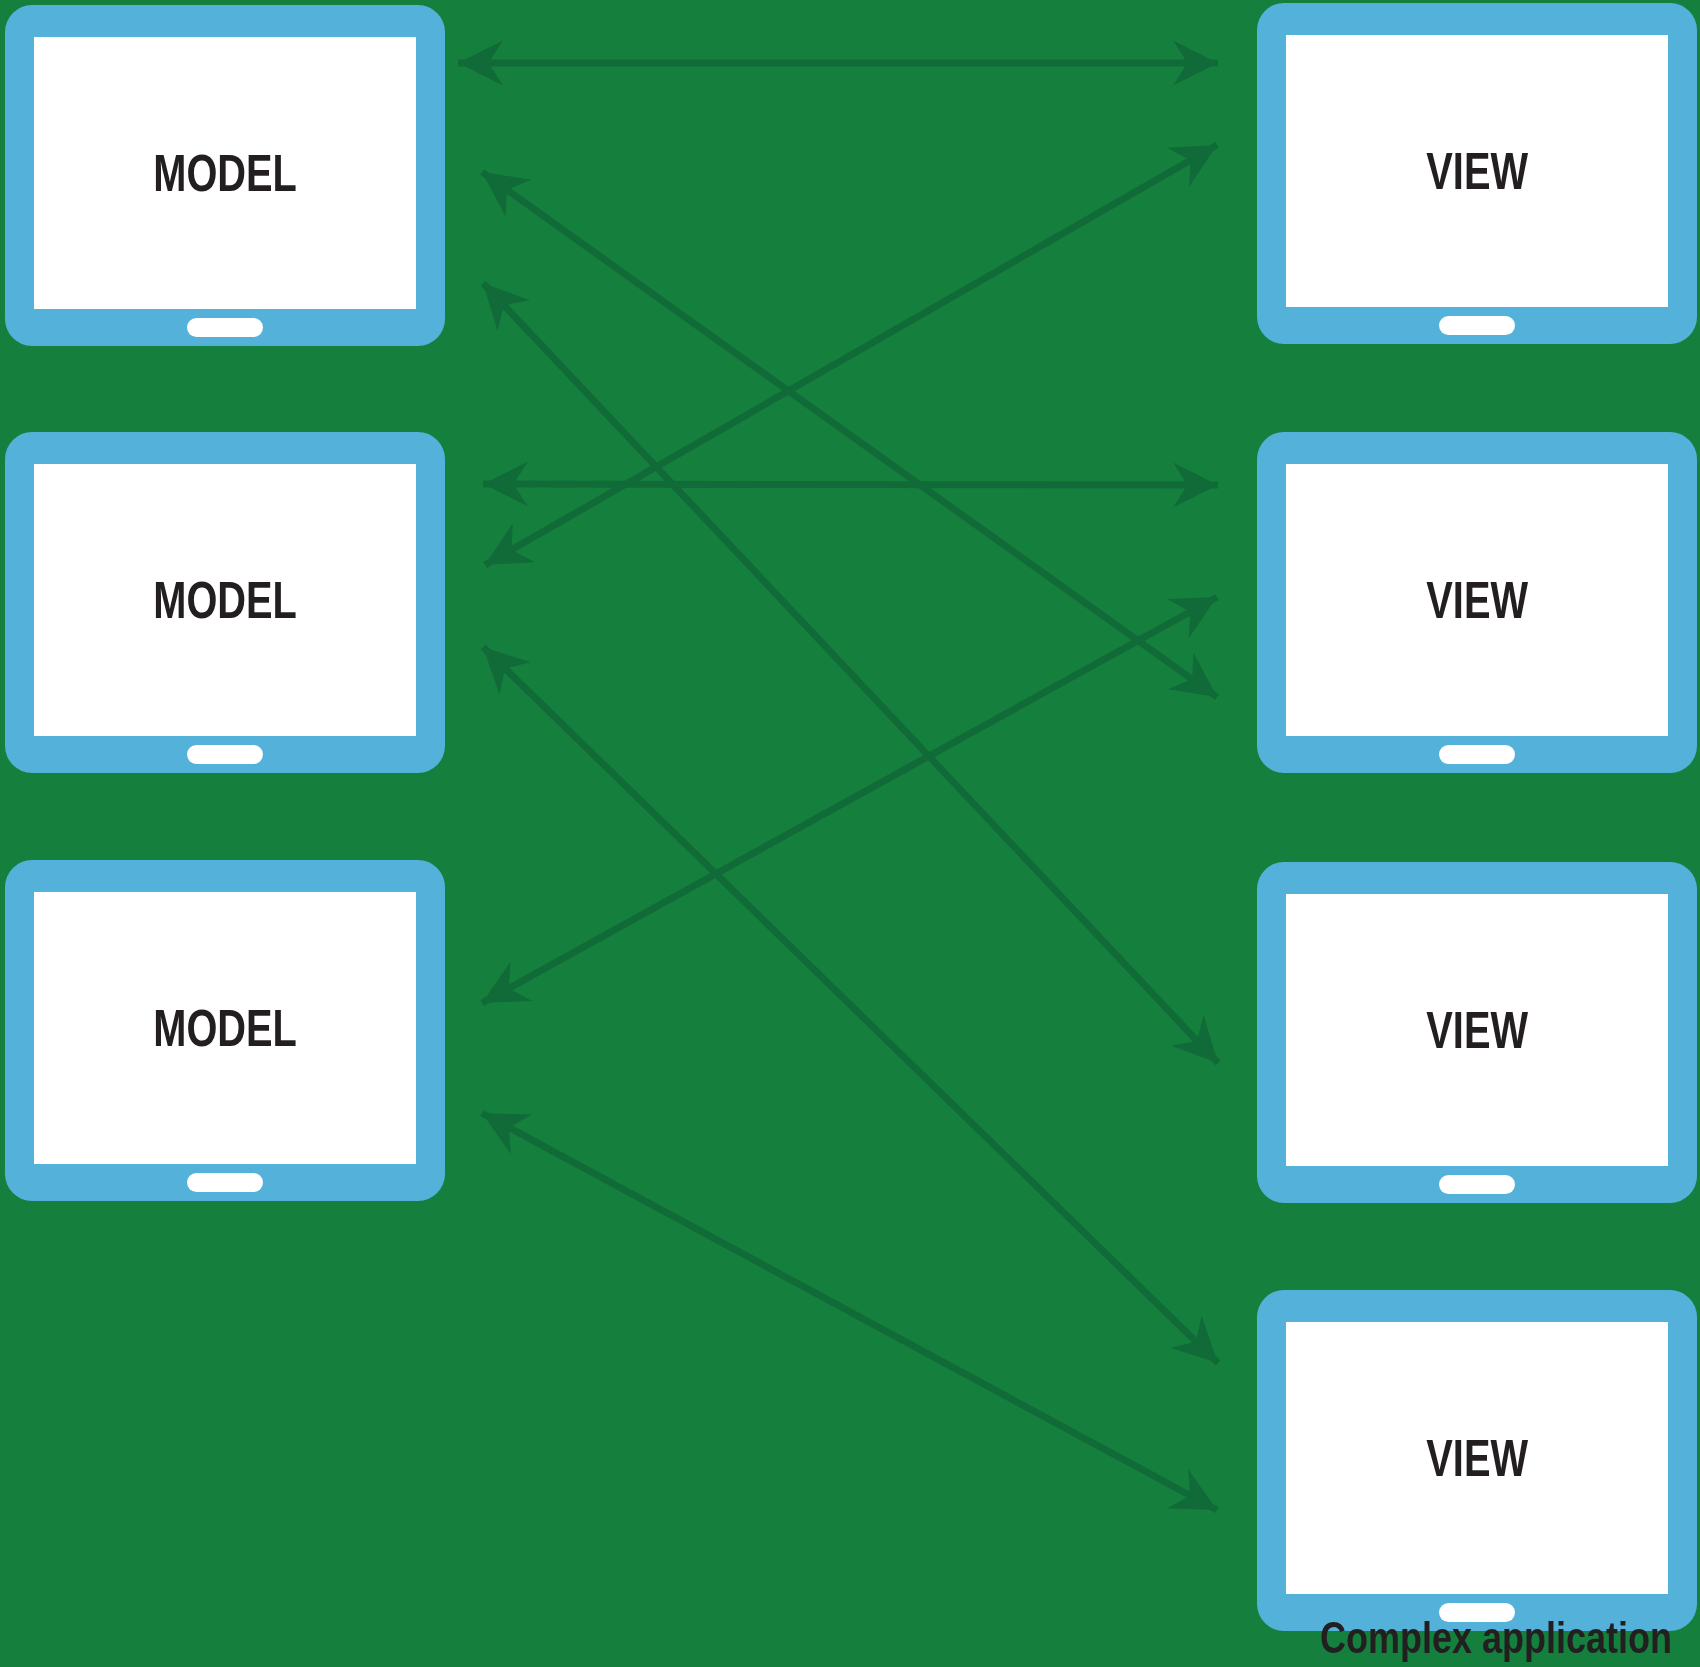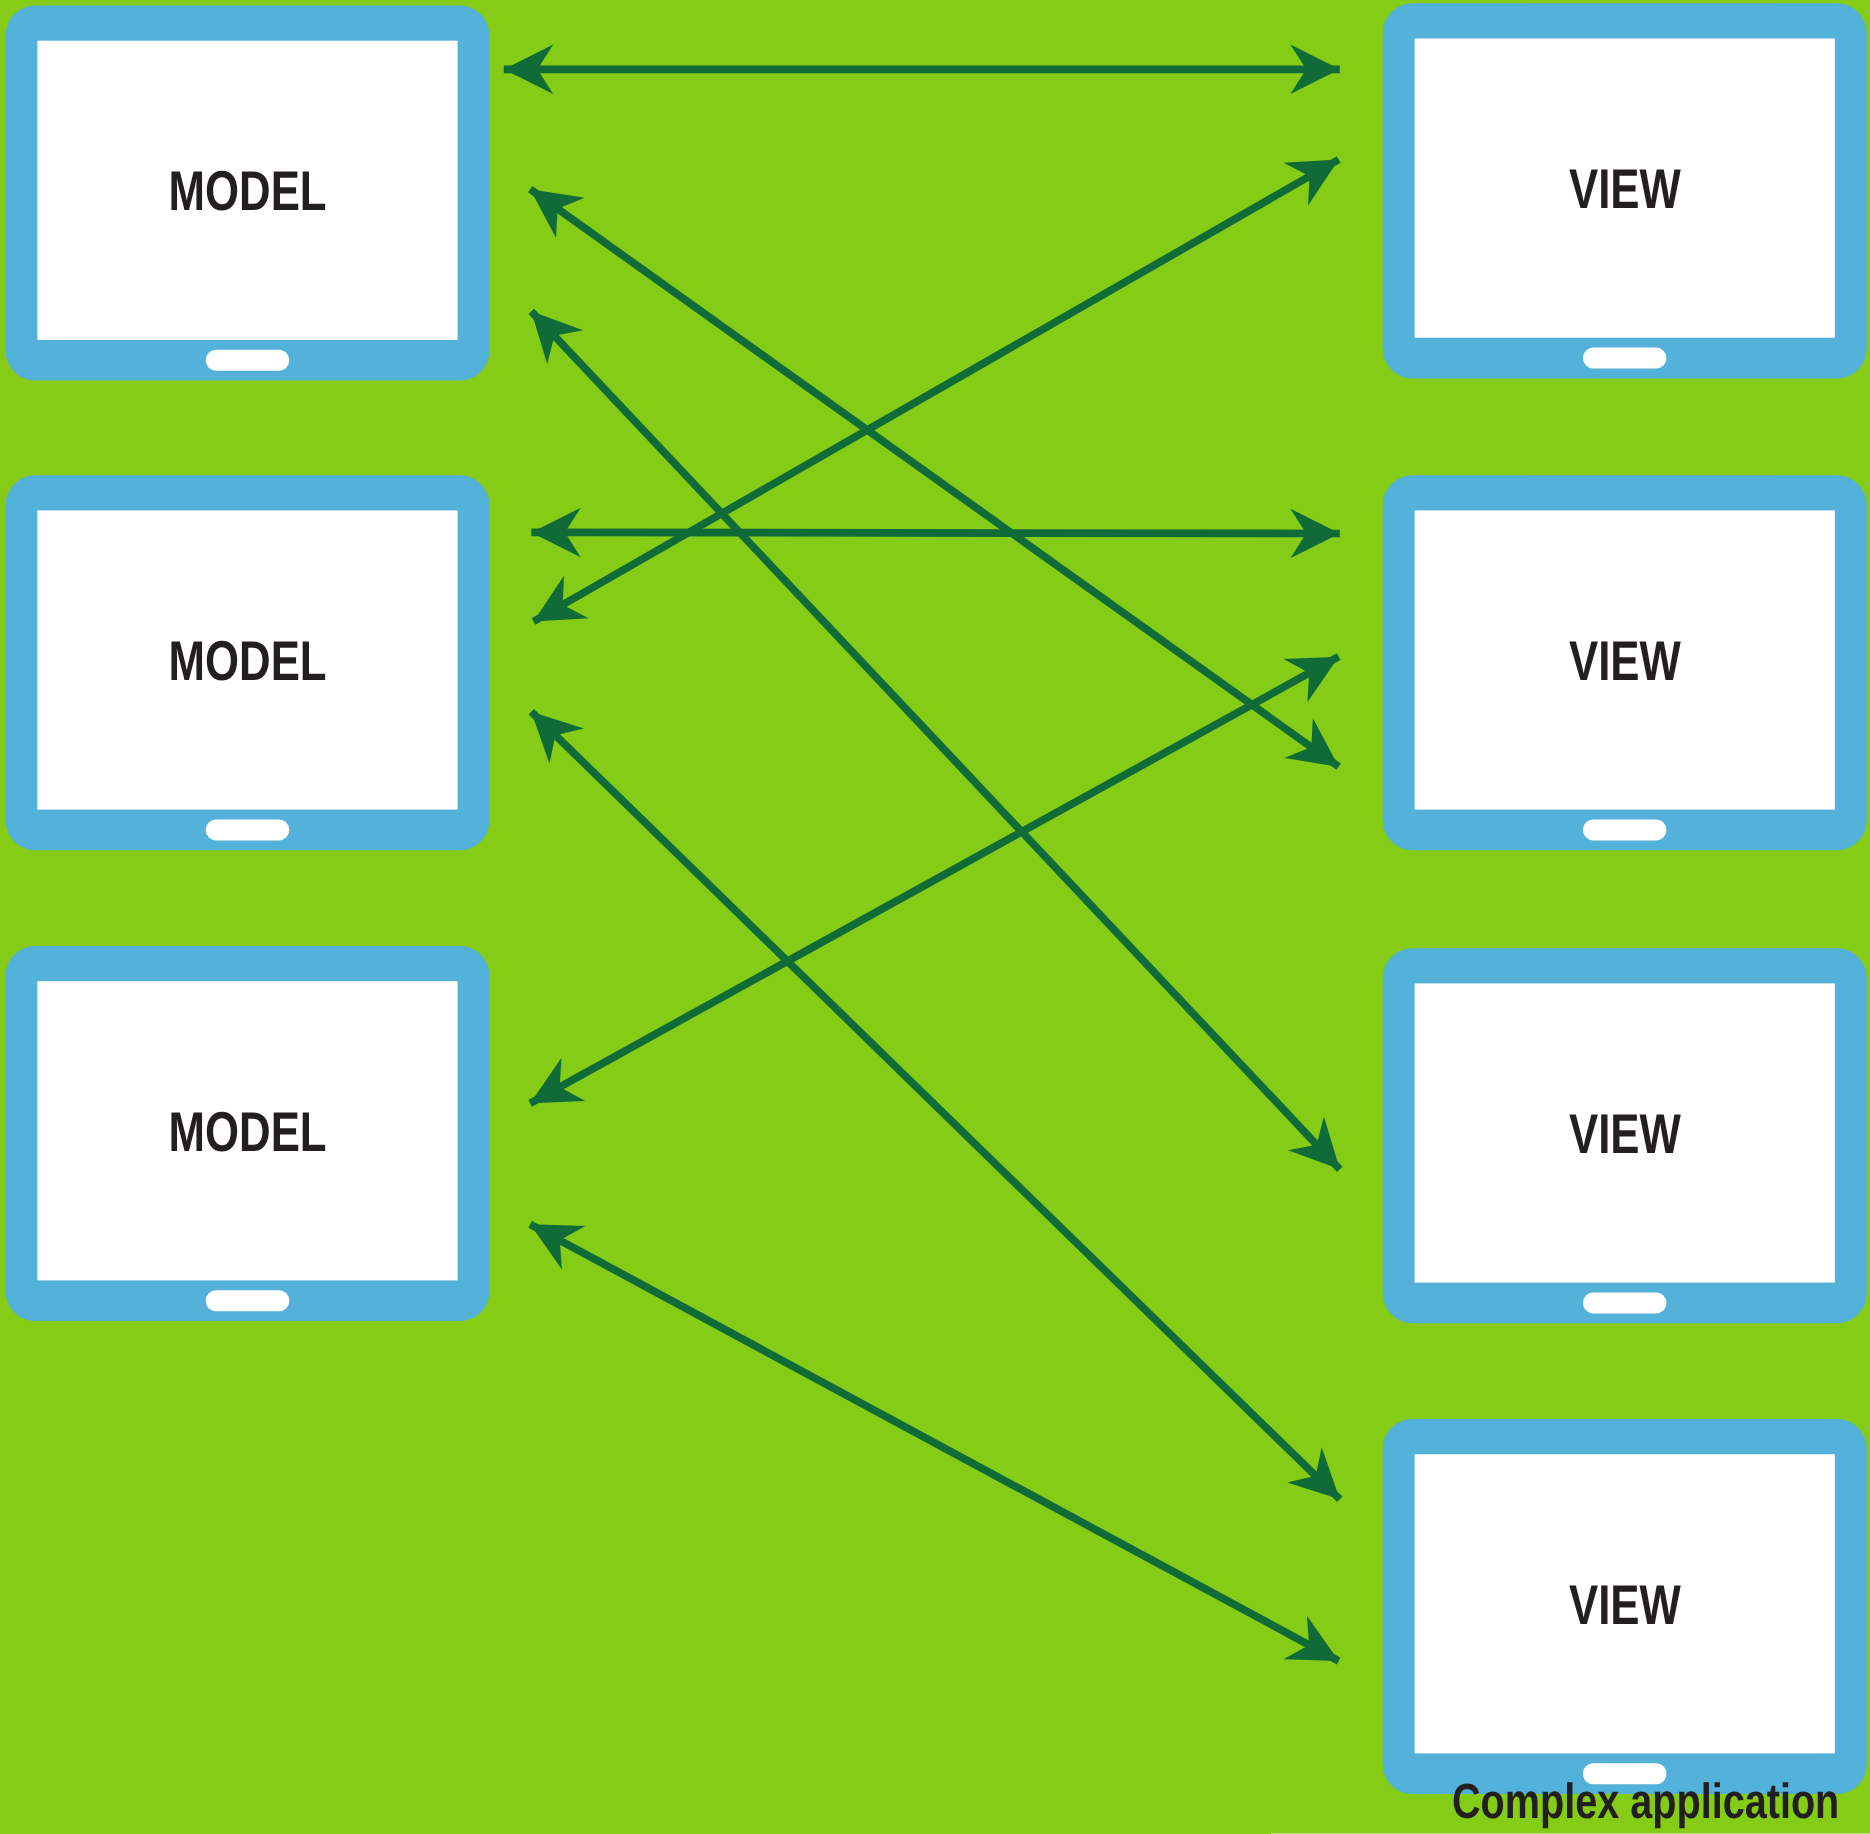--- a/index.html
+++ b/index.html
@@ -74,21 +74,21 @@
     font-weight: bold;
     font-size: 45px;
     color: #231f20;
     transform: scaleX(0.80);
     white-space: nowrap;
   }
 </style>
 </head>
 <body>
 
-<div id="canvas" style="background: #84cc16;">
+<div id="canvas" style="background: #15803d;">
 
   <svg id="arrow-layer" viewBox="0 0 1700 1667" xmlns="http://www.w3.org/2000/svg">
     <defs>
       <marker id="arrowhead" viewBox="0 0 12 12" refX="11.5" refY="6" markerWidth="7" markerHeight="7" orient="auto-start-reverse">
         <path d="M0.5,0.5 L11.5,6 L0.5,11.5 L4,6 Z" style="fill: rgb(17, 107, 56);"></path>
       </marker>
     </defs>
     <line x1="458" y1="63" x2="1218" y2="63" marker-start="url(#arrowhead)" marker-end="url(#arrowhead)" style="stroke: rgb(17, 107, 56);"></line>
     <line x1="482" y1="172" x2="1217" y2="697" marker-start="url(#arrowhead)" marker-end="url(#arrowhead)" style="stroke: rgb(17, 107, 56);"></line>
     <line x1="483" y1="283" x2="1218" y2="1063" marker-start="url(#arrowhead)" marker-end="url(#arrowhead)" style="stroke: rgb(17, 107, 56);"></line>

